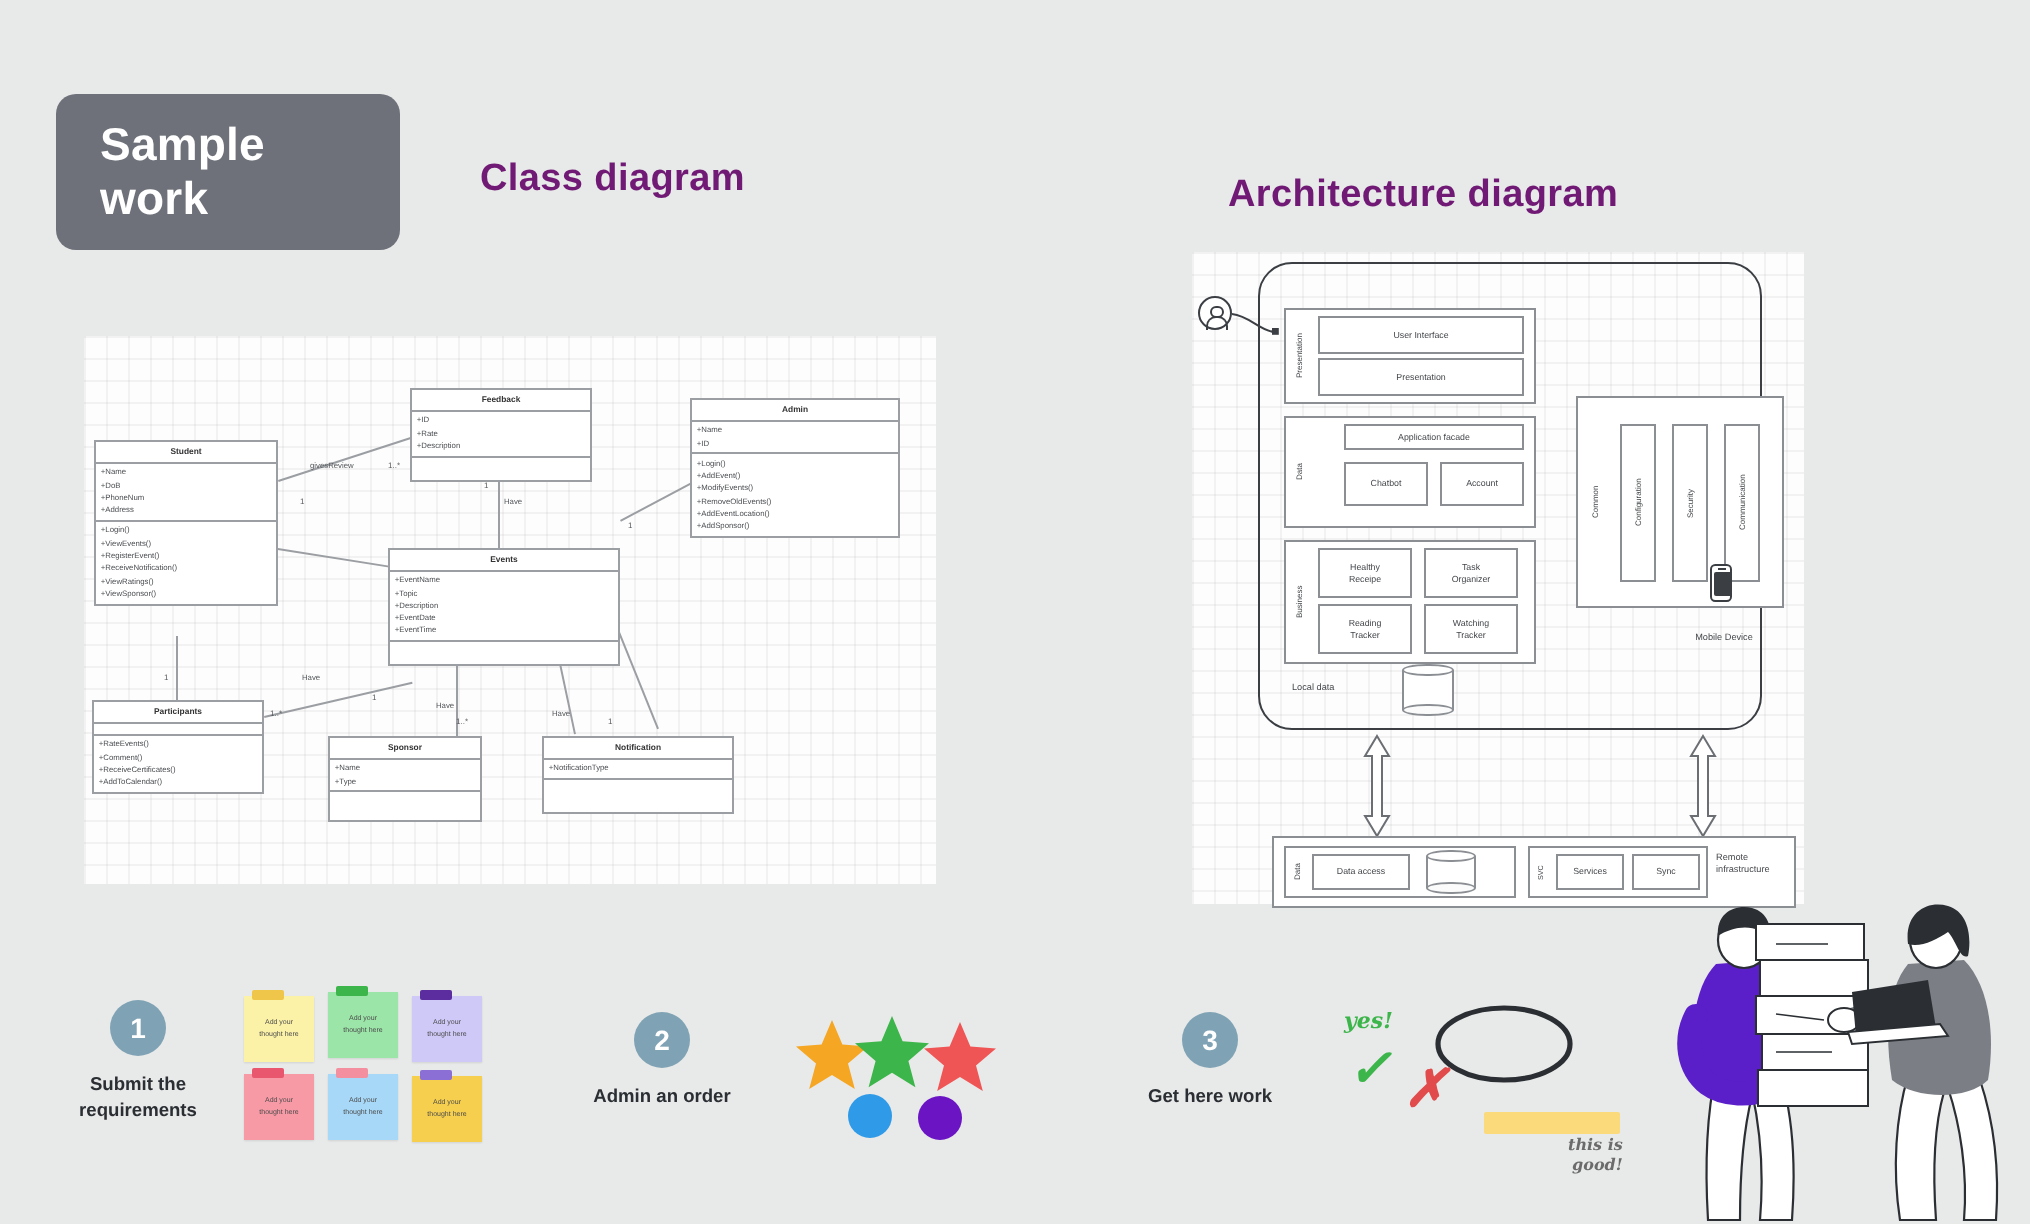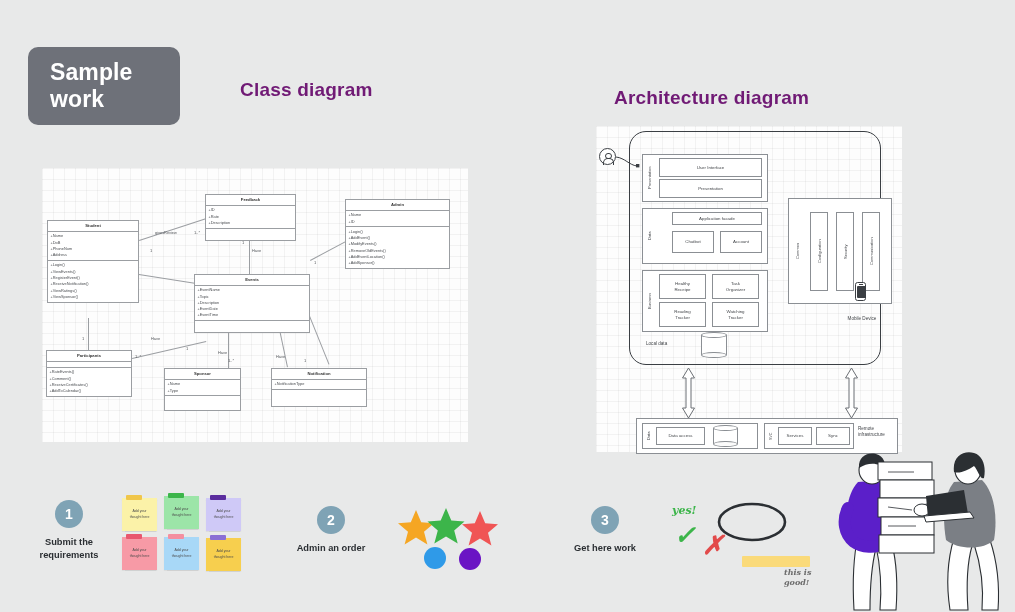--- a/index.html
+++ b/index.html
@@ -8,21 +8,21 @@
   body {
     width:1015px; height:612px;
     position:relative; overflow:hidden;
     background:#e8e9e9;
     font-family:"Liberation Sans", sans-serif;
     -webkit-font-smoothing:antialiased;
   }
 
   
   .badge {
-    position:absolute; left:28px; top:47px; width:152px; height:78px;
+    position:absolute; left:28px; top:47px; width:172px; height:78px;
     background:#6e7179; border-radius:10px;
     display:flex; align-items:center; padding-left:22px;
   }
   .badge-text {
     color:#fff; font-size:23px; font-weight:bold; line-height:1.18;
     letter-spacing:.1px; white-space:pre-line;
   }
   .sec-title {
     position:absolute; font-size:19px; font-weight:bold; color:#701a75;
     letter-spacing:.2px;
@@ -178,21 +178,21 @@
     background:var(--tape);
   }
 
   
   #shapes { position:absolute; left:398px; top:508px; width:108px; height:62px; }
 
   
   #hand { position:absolute; left:660px; top:492px; width:170px; height:88px; }
   .hw {
     position:absolute; font-family:"DejaVu Serif", serif;
-    font-style:italic; font-weight:bold;
+    font-style:italic; font-weight:bold;text-align:right;
   }
   .hl-bar {
     position:absolute; background:#fada7a; border-radius:1px;
   }
 
   
   #people { position:absolute; left:828px; top:452px; width:188px; height:160px; }
   #people svg { display:block; }
 </style>
 </head>

